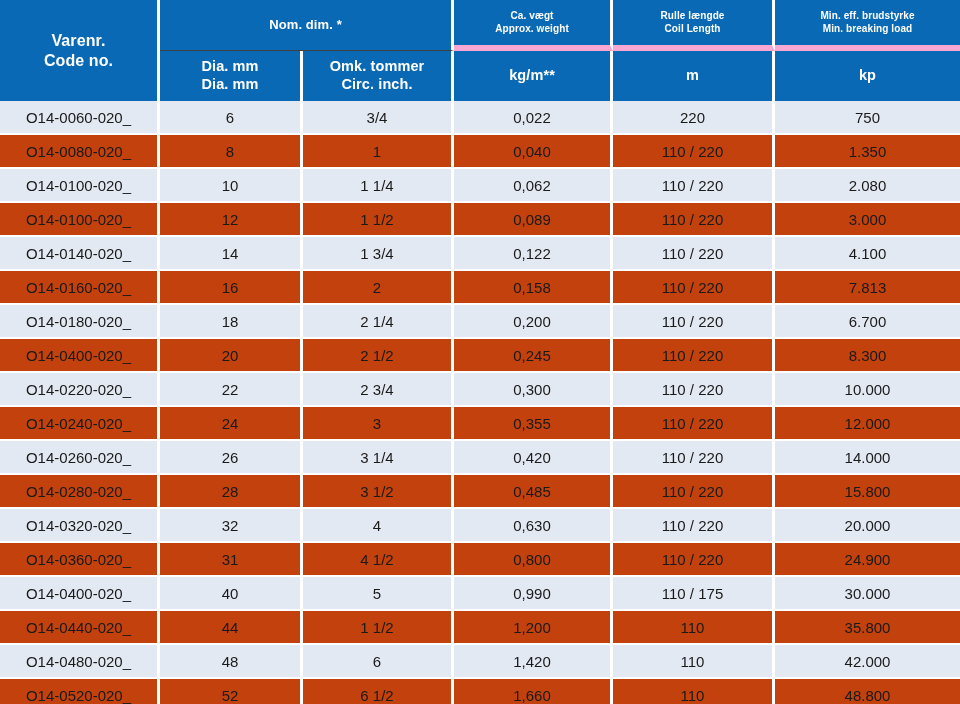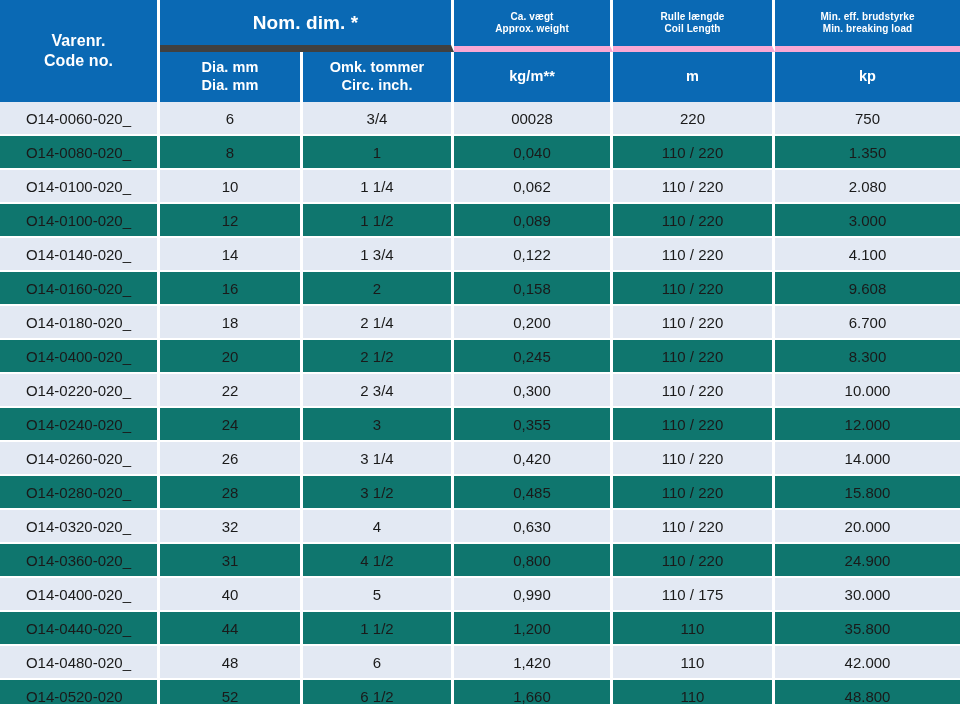--- a/index.html
+++ b/index.html
@@ -37,23 +37,23 @@
     line-height: 1.22;
     letter-spacing: 0.1px;
   }
   thead th:last-child { border-right: none; }
 
   th.h-code {
     font-size: 16px;
     height: 95px;
   }
   th.h-group {
-    font-size: 19px;
+    font-size: 13px;
     height: 45px;
-    border-bottom: 7px solid #404040;
+    border-bottom: 1px solid #404040;
   }
   th.h-two {
     font-size: 10px;
     height: 45px;
     border-bottom: 6px solid #f9a8d4;
   }
   th.h-sub {
     font-size: 14.5px;
     height: 50px;
   }
@@ -66,21 +66,21 @@
     height: 32px;
     font-size: 15px;
     color: #1a1a1a;
     padding: 0;
     border-right: 3px solid #ffffff;
     border-bottom: 2px solid #ffffff;
     white-space: nowrap;
   }
   tbody td:last-child { border-right: none; }
   tbody tr.odd td  { background: #e3e9f3; }
-  tbody tr.even td { background: #0f766e; }
+  tbody tr.even td { background: #c2410c; }
 
   td.code { font-size: 15px; }
 
   
   col.c-code  { width: 160px; }
   col.c-dia   { width: 143px; }
   col.c-circ  { width: 151px; }
   col.c-wt    { width: 159px; }
   col.c-coil  { width: 162px; }
   col.c-load  { width: 185px; }
@@ -130,21 +130,21 @@
         <th class="h-sub">kg/m**</th>
         <th class="h-sub">m</th>
         <th class="h-sub">kp</th>
       </tr>
     </thead>
     <tbody id="tbody">
         <tr class="odd">
           <td class="code">O14-0060-020_</td>
           <td>6</td>
           <td>3/4</td>
-          <td>00028</td>
+          <td>0,022</td>
           <td>220</td>
           <td>750</td>
         </tr>
         <tr class="even">
           <td class="code">O14-0080-020_</td>
           <td>8</td>
           <td>1</td>
           <td>0,040</td>
           <td>110 / 220</td>
           <td>1.350</td>
@@ -172,21 +172,21 @@
           <td>0,122</td>
           <td>110 / 220</td>
           <td>4.100</td>
         </tr>
         <tr class="even">
           <td class="code">O14-0160-020_</td>
           <td>16</td>
           <td>2</td>
           <td>0,158</td>
           <td>110 / 220</td>
-          <td>9.608</td>
+          <td>7.813</td>
         </tr>
         <tr class="odd">
           <td class="code">O14-0180-020_</td>
           <td>18</td>
           <td>2 1/4</td>
           <td>0,200</td>
           <td>110 / 220</td>
           <td>6.700</td>
         </tr>
         <tr class="even">

